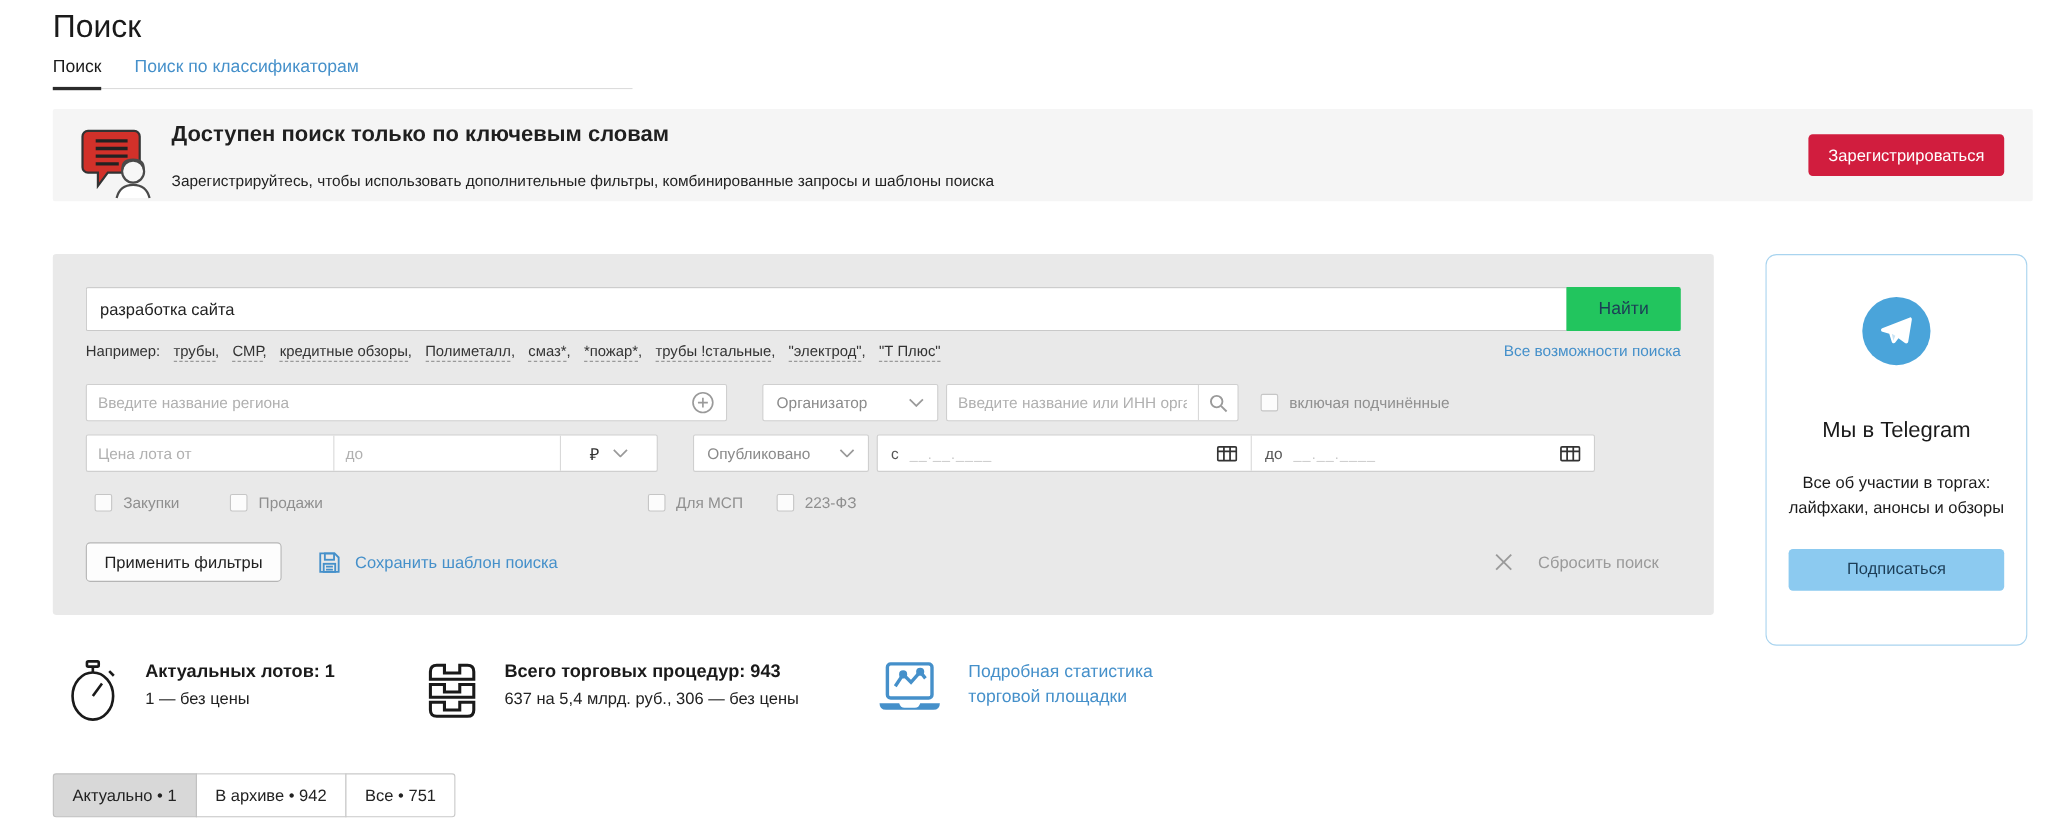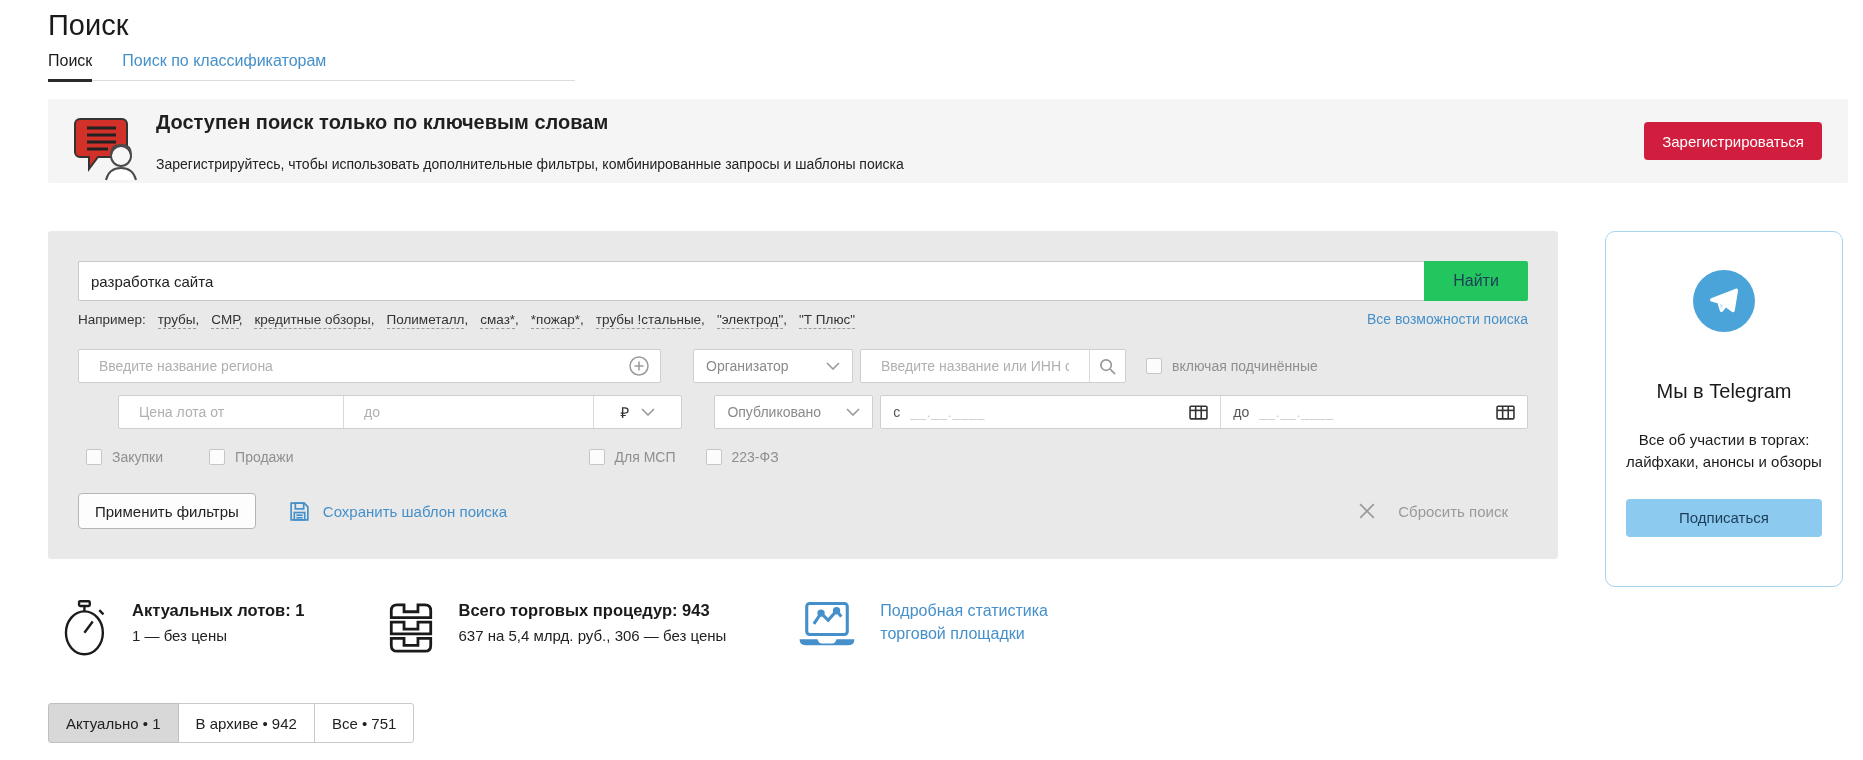--- a/index.html
+++ b/index.html
@@ -40,33 +40,33 @@
   .ex::after { content:","; color:#333; }
   .ex:last-of-type::after { content:""; }
   .all-features { margin-left:auto; color:#4590ca; font-size:14px; text-decoration:none; cursor:pointer; }
 
   .frow { display:flex; margin-top:22px; align-items:center; }
   .frow.r2 { margin-top:12px; }
   .frow.r3 { margin-top:20px; }
   .frow.r4 { margin-top:28px; }
 
   .shell { display:flex; align-items:center; background:#fff; border:1px solid #cfcfcf; height:34px; border-radius:2px; }
-  .shell input { border:none; outline:none; flex:1; padding:0 20px; font-size:14px; color:#9b9b9b; background:transparent; min-width:0; font-family:inherit; }
+  .shell input { border:none; outline:none; flex:1; padding:0 10px; font-size:14px; color:#9b9b9b; background:transparent; min-width:0; font-family:inherit; }
   .shell input::placeholder { color:#b0b0b0; }
   .region-box { width:583px; }
   .region-box .plus { margin-right:10px; display:flex; }
   .select-box { margin-left:32px; width:160px; height:34px; background:#fff; border:1px solid #cfcfcf; border-radius:2px; display:flex; align-items:center; justify-content:space-between; padding:0 12px; font-size:14px; color:#8a8a8a; cursor:default; }
   .org-box { margin-left:7px; width:266px; }
   .icon-seg { border-left:1px solid #d9d9d9; width:36px; height:100%; display:flex; align-items:center; justify-content:center; flex:none; }
 
   .cb { display:flex; align-items:center; font-size:14px; color:#8f8f8f; cursor:default; white-space:nowrap; }
   .cb .box { width:16px; height:16px; background:#fcfcfc; border:1px solid #c6c6c6; border-radius:2px; margin-right:10px; flex:none; }
   .cb.ml20 { margin-left:20px; }
 
-  .price-group { width:569px; padding:0;margin-left:40px; }
+  .price-group { width:520px; padding:0; }
   .seg { height:100%; display:flex; align-items:center; }
   .seg input { height:100%; }
   .seg.from { width:225px; border-right:1px solid #d9d9d9; }
   .seg.to { flex:1; }
   .currency { width:88px; height:100%; border-left:1px solid #d9d9d9; display:flex; align-items:center; justify-content:center; gap:12px; font-size:15px; color:#333; }
 
   .date-group { margin-left:7px; width:653px; padding:0; }
   .dseg { height:100%; display:flex; align-items:center; padding:0 12px; }
   .dseg.first { width:340px; border-right:1px solid #d9d9d9; }
   .dseg.second { flex:1; }

